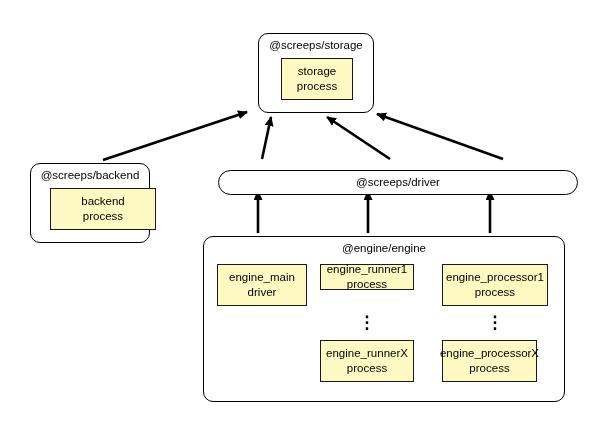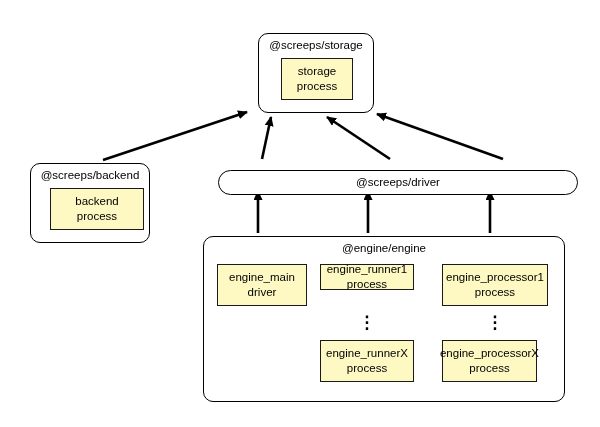--- a/index.html
+++ b/index.html
@@ -82,21 +82,21 @@
   <div class="node" style="left:258px; top:33px; width:116px; height:80px;">
     <div class="node-label">@screeps/storage</div>
     <div class="process" style="left:22px; top:24px; width:72px; height:42px;">
       <span>storage
 process</span>
     </div>
   </div>
 
   <div class="node" style="left:30px; top:163px; width:120px; height:80px;">
     <div class="node-label">@screeps/backend</div>
-    <div class="process" style="left:19px; top:24px; width:94px; height:42px;">
+    <div class="process" style="left:19px; top:24px; width:106px; height:42px;">
       <span>backend
 process</span>
     </div>
   </div>
 
   <div class="node pill" style="left:218px; top:162px; width:360px; height:25px;margin-top:8px;">
     <div class="node-label">@screeps/driver</div>
   </div>
 
   <div class="node" style="left:203px; top:236px; width:362px; height:166px;">

